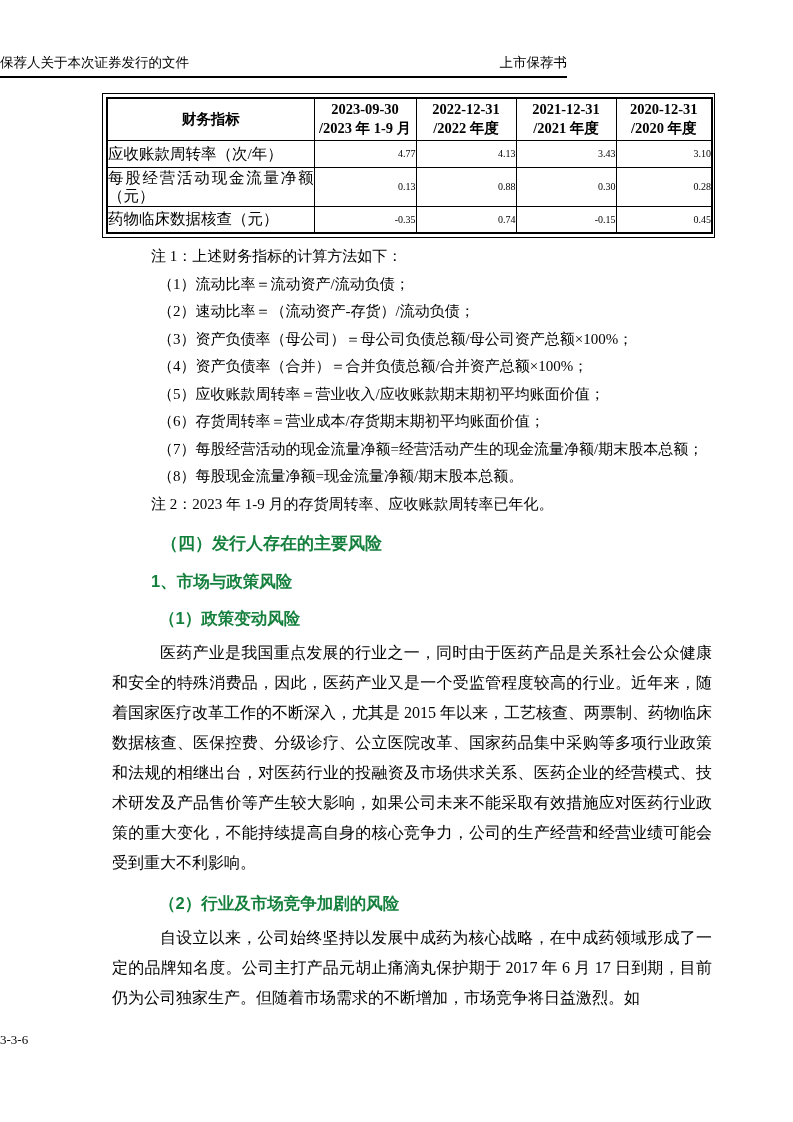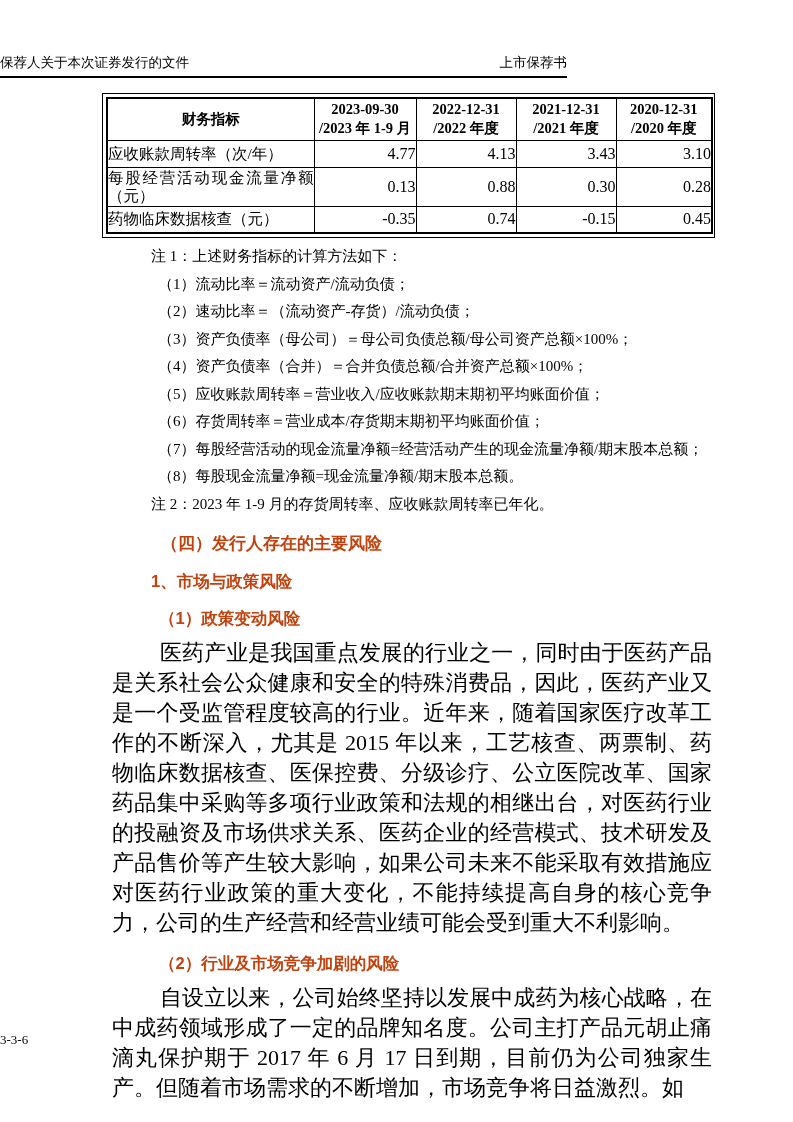--- a/index.html
+++ b/index.html
@@ -57,44 +57,44 @@
   th .hline { display: block; }
   td.lbl {
     font-size: 15.5px;
     line-height: 18px;
     text-align: justify;
     vertical-align: middle;
     padding-left: 7px;
     padding-right: 10px;
   }
   td.num {
-    font-size: 16px;
+    font-size: 10px;
     text-align: right;
     vertical-align: middle;
     padding-right: 10px;
   }
   
   .notes { margin-top: 5px; font-family: Liberation Serif, serif; }
   .notes p { margin: 0; font-size: 15px; line-height: 27.5px; }
   p.note-head { padding-left: 39px; }
   p.note-item { padding-left: 46px; }
   
   .h-l2, .h-l3, .h-l4 {
     margin: 0;
     font-family: "Liberation Sans", "DejaVu Sans", sans-serif;
     font-weight: bold;
-    color: #c2410c;
+    color: #15803d;
   }
   .h-l2 { margin-top: 14px; padding-left: 49px; font-size: 17px;   line-height: 24px; }
   .h-l3 { margin-top: 13px; padding-left: 39px; font-size: 16.5px; line-height: 24px; }
   .h-l4 { margin-top: 13px; padding-left: 47px; font-size: 16.5px; line-height: 24px; }
   
   p.body-para {
     margin: 8px 0 0 0;
-    font-size: 22px;
+    font-size: 16px;
     line-height: 30px;
     text-align: justify;
     text-indent: 48px;
   }
   
   .footer {
     position: absolute;
     bottom: 74px;
     left: 0;
     width: 100%;

